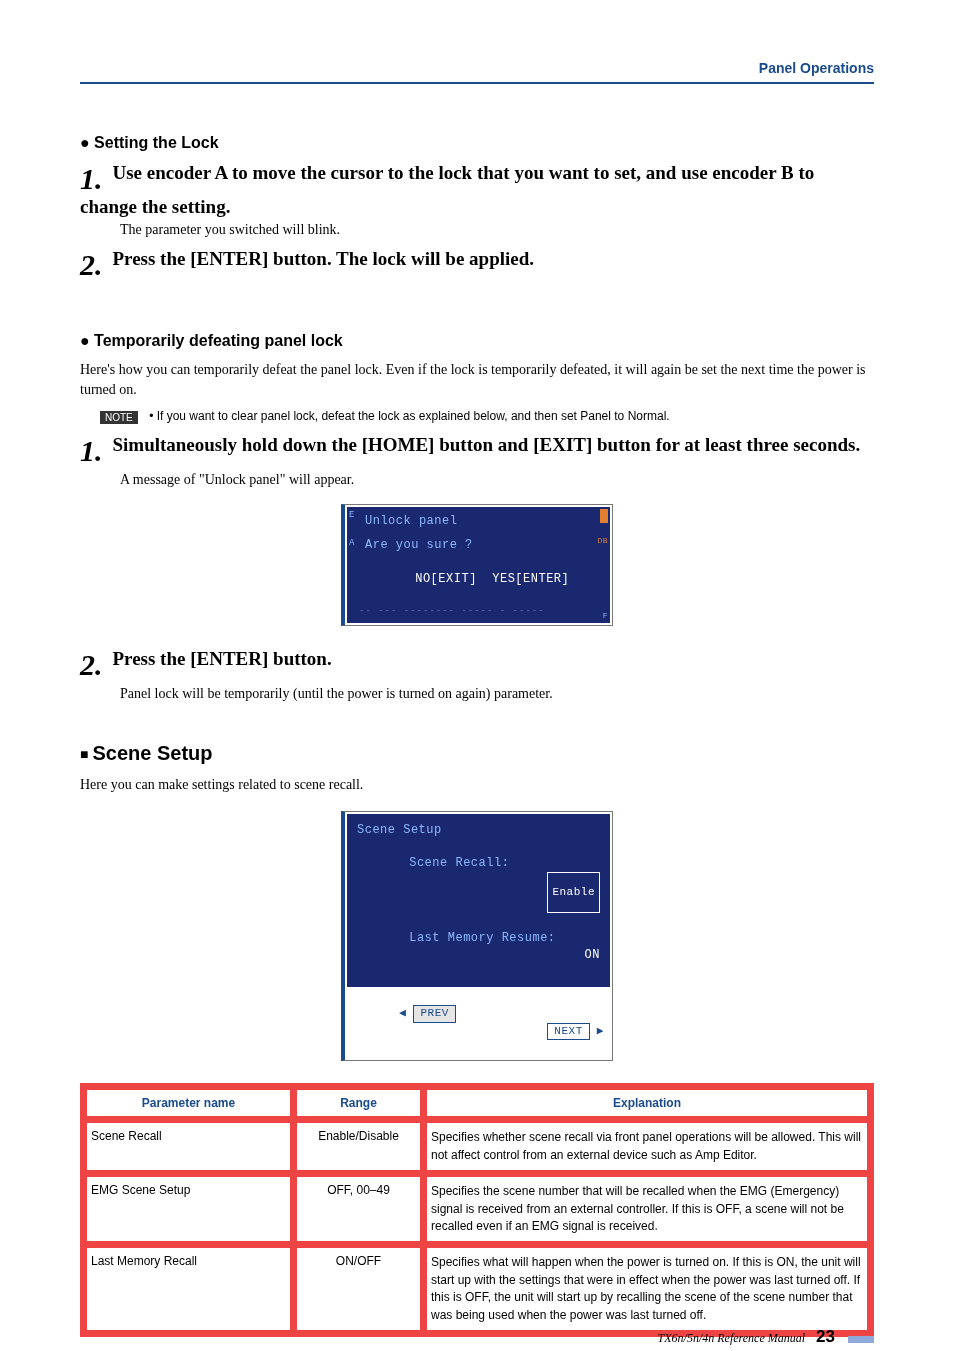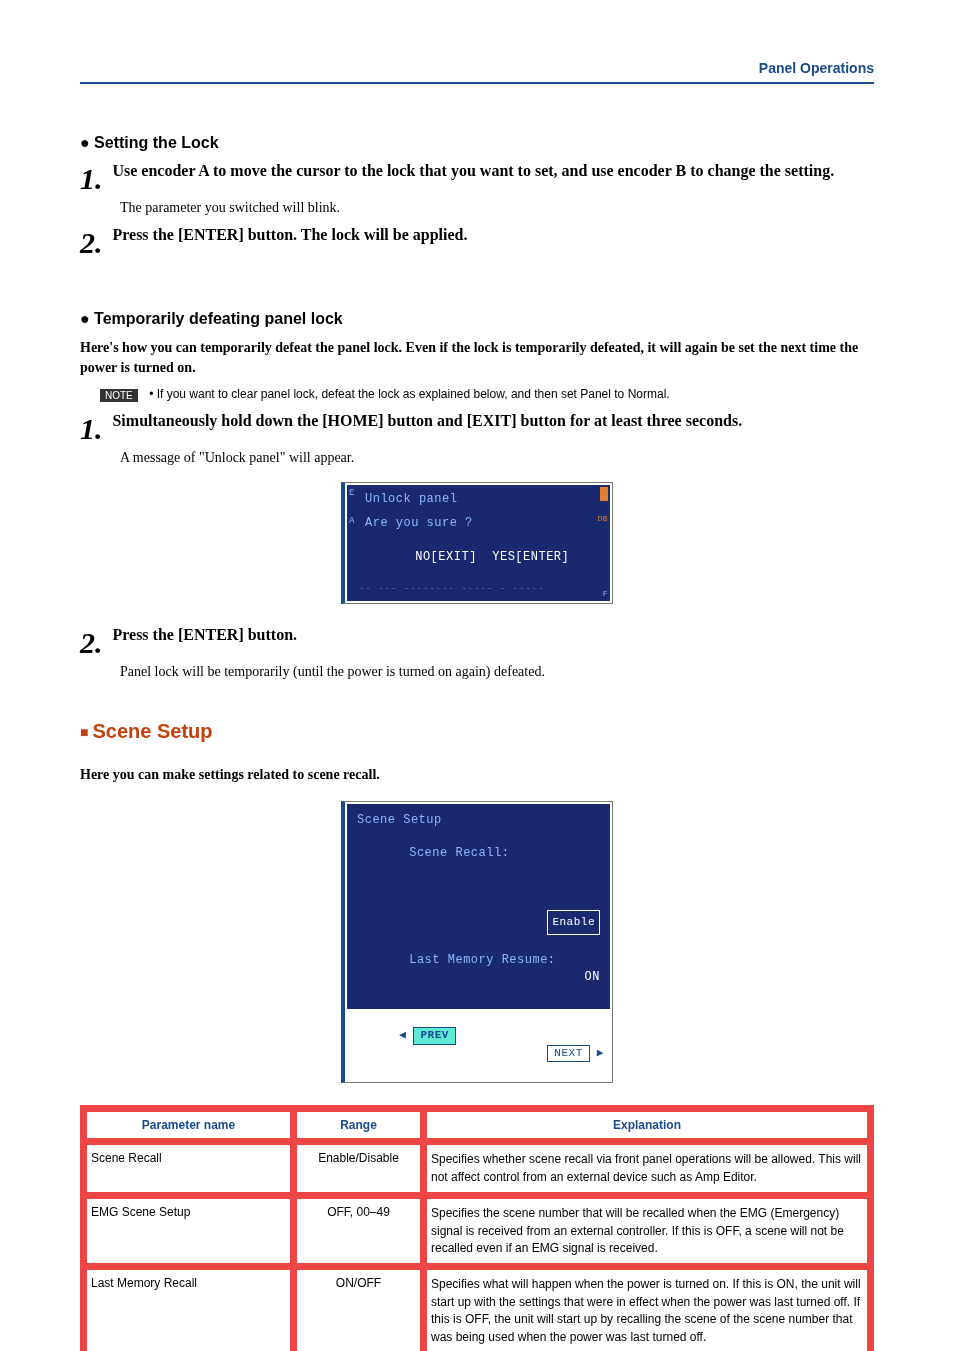--- a/index.html
+++ b/index.html
@@ -39,35 +39,34 @@
     font-weight: bold;
     font-size: 30px;
     display: inline-block;
     vertical-align: top;
     width: 28px;
   }
   .step-title {
     display: inline;
     font-family: "Times New Roman", serif;
     font-weight: bold;
-    font-size: 16px;
+    font-size: 19px;
   }
   .step-sub {
     margin-left: 40px;
     font-family: "Times New Roman", serif;
     font-size: 14px;
     margin-top: 4px;
     margin-bottom: 10px;
   }
   .body-text {
     font-family: "Times New Roman", serif;
     font-size: 14px;
     margin-bottom: 10px;
     line-height: 1.4;
-    font-weight: bold;
   }
   .note-row {
     margin-left: 20px;
     margin-top: 6px;
     margin-bottom: 10px;
     font-size: 12px;
   }
   .note-badge {
     display: inline-block;
     background: #333;
@@ -76,23 +75,23 @@
     padding: 1px 5px;
     font-weight: normal;
     margin-right: 8px;
     vertical-align: middle;
   }
   .note-text { font-family: Arial, sans-serif; font-size: 12px; }
   .heading-sq {
     font-family: Arial, sans-serif;
     font-weight: bold;
     font-size: 20px;
-    color: #c2410c;
+    color: #000000;
     margin-top: 40px;
-    margin-bottom: 22px;
+    margin-bottom: 10px;
   }
   .sq-mark { font-size: 14px; vertical-align: 1px; margin-right: 4px; }
   .lcd {
     width: 272px;
     margin: 16px auto 22px auto;
     border: 1px solid #777;
     border-left: 4px solid #1a4b8c;
     background: #fff;
     padding: 2px;
   }
@@ -105,23 +104,22 @@
     color: #8bb8ff;
     line-height: 1.4;
     letter-spacing: 0.5px;
   }
   .lcd-white { color: #ffffff; }
   .lcd-boxed {
     display: inline-block;
     border: 1px solid #fff;
     background: #1a2870;
     color: #fff;
-    padding: 4px 4px;
+    padding: 12px 4px;
     font-size: 11px;
-    margin-top: 48px;
   }
   .lcd-boxed-blue {
     display: inline-block;
     border: 1px solid #8bb8ff;
     background: #1a2870;
     color: #8bb8ff;
     padding: 0 6px;
     font-size: 11px;
   }
   .lcd-side-a, .lcd-side-e, .lcd-side-db, .lcd-side-f, .lcd-orange {
@@ -232,41 +230,41 @@
       <span>NO[EXIT]</span>  <span>YES[ENTER]</span>
     </div>
     <div class="lcd-row lcd-dim" style="padding-left:4px;">-- --- -------- ----- - -----</div>
   </div>
 </div>
 
 <div class="step-row">
   <span class="step-num">2.</span>
   <span class="step-title">Press the [ENTER] button.</span>
 </div>
-<div class="step-sub">Panel lock will be temporarily (until the power is turned on again) defeated.</div>
+<div class="step-sub">Panel lock will be temporarily (until the power is turned on again) parameter.</div>
 
 <div class="heading-sq">
   <span class="sq-mark">■</span><span>Scene Setup</span>
 </div>
 <div class="body-text">Here you can make settings related to scene recall.</div>
 
 <div class="lcd lcd2">
   <div class="lcd-inner" style="color:#8bb8ff;">
     <div class="lcd-row">Scene Setup</div>
     <div class="lcd-row" style="padding-left:6px;">
       <span>Scene Recall:</span>
       <span class="lcd-right-col"><span class="lcd-boxed">Enable</span></span>
     </div>
     <div class="lcd-row" style="padding-left:6px;clear:both;">
       <span>Last Memory Resume:</span>
       <span class="lcd-right-col"><span class="lcd-white">ON</span></span>
     </div>
     <div style="clear:both;height:6px;"></div>
     <div class="lcd-row" style="background:#fff;margin:0 -10px -2px -10px;padding:2px 6px;">
-      <span style="color:#1a4b8c;font-size:11px;">◀ </span><span class="lcd-boxed-blue" style="border-color:#1a4b8c;color:#1a4b8c;background:#5eead4;font-weight:bold;">PREV</span>
+      <span style="color:#1a4b8c;font-size:11px;">◀ </span><span class="lcd-boxed-blue" style="border-color:#1a4b8c;color:#1a4b8c;background:#e5e5e5;">PREV</span>
       <span class="lcd-right-col"><span class="lcd-boxed-blue" style="border-color:#1a4b8c;color:#1a4b8c;background:#fff;">NEXT</span><span style="color:#1a4b8c;font-size:11px;"> ▶</span></span>
     </div>
     <div style="clear:both;"></div>
   </div>
 </div>
 
 <table class="param-table">
   <thead>
     <tr>
       <th>Parameter name</th>

